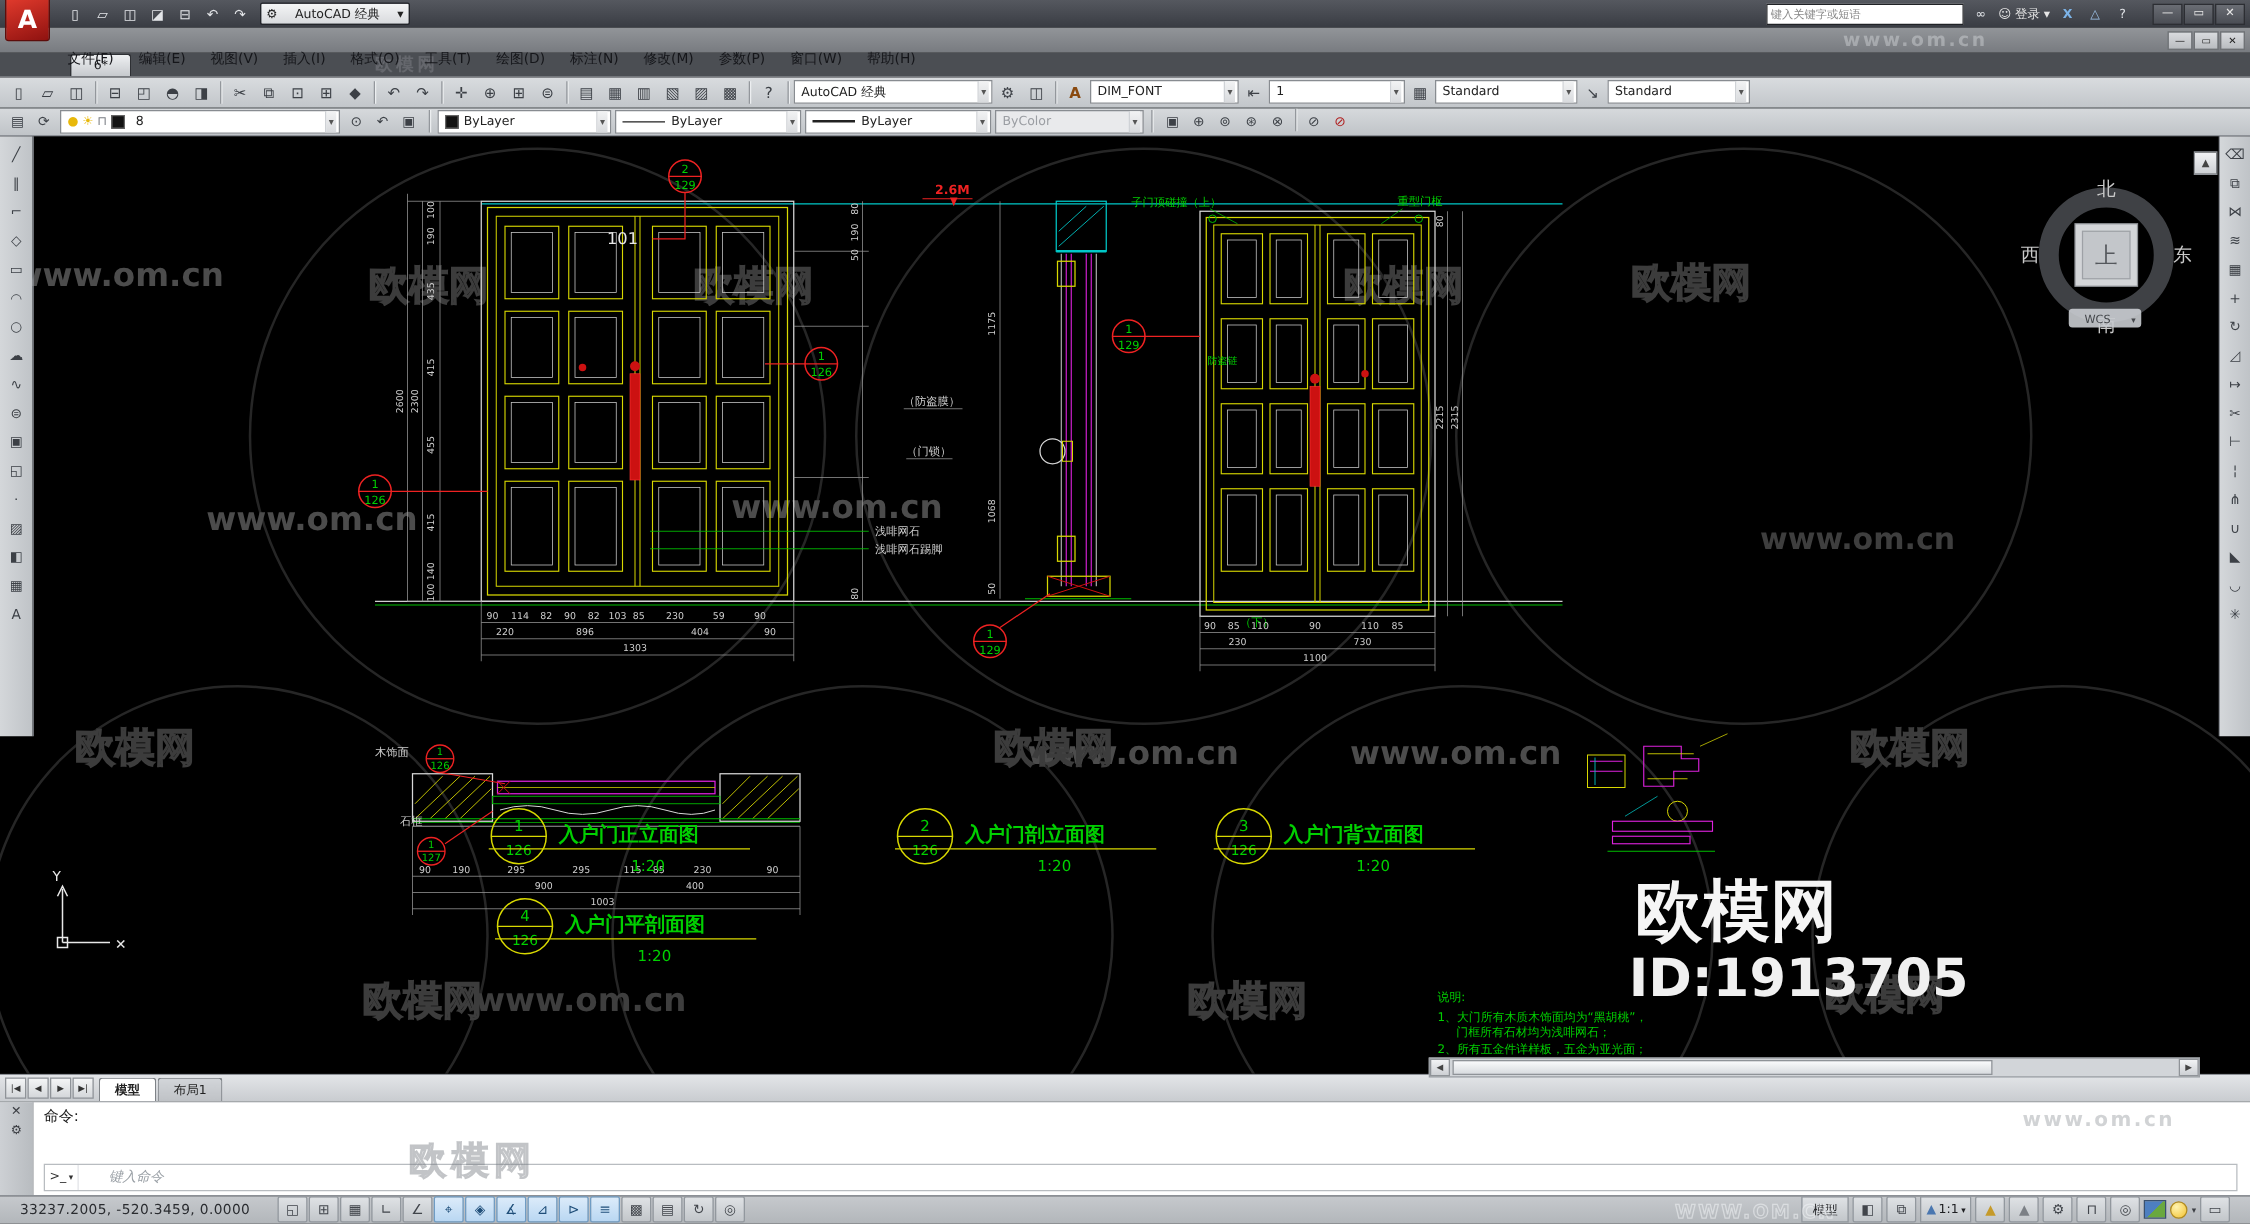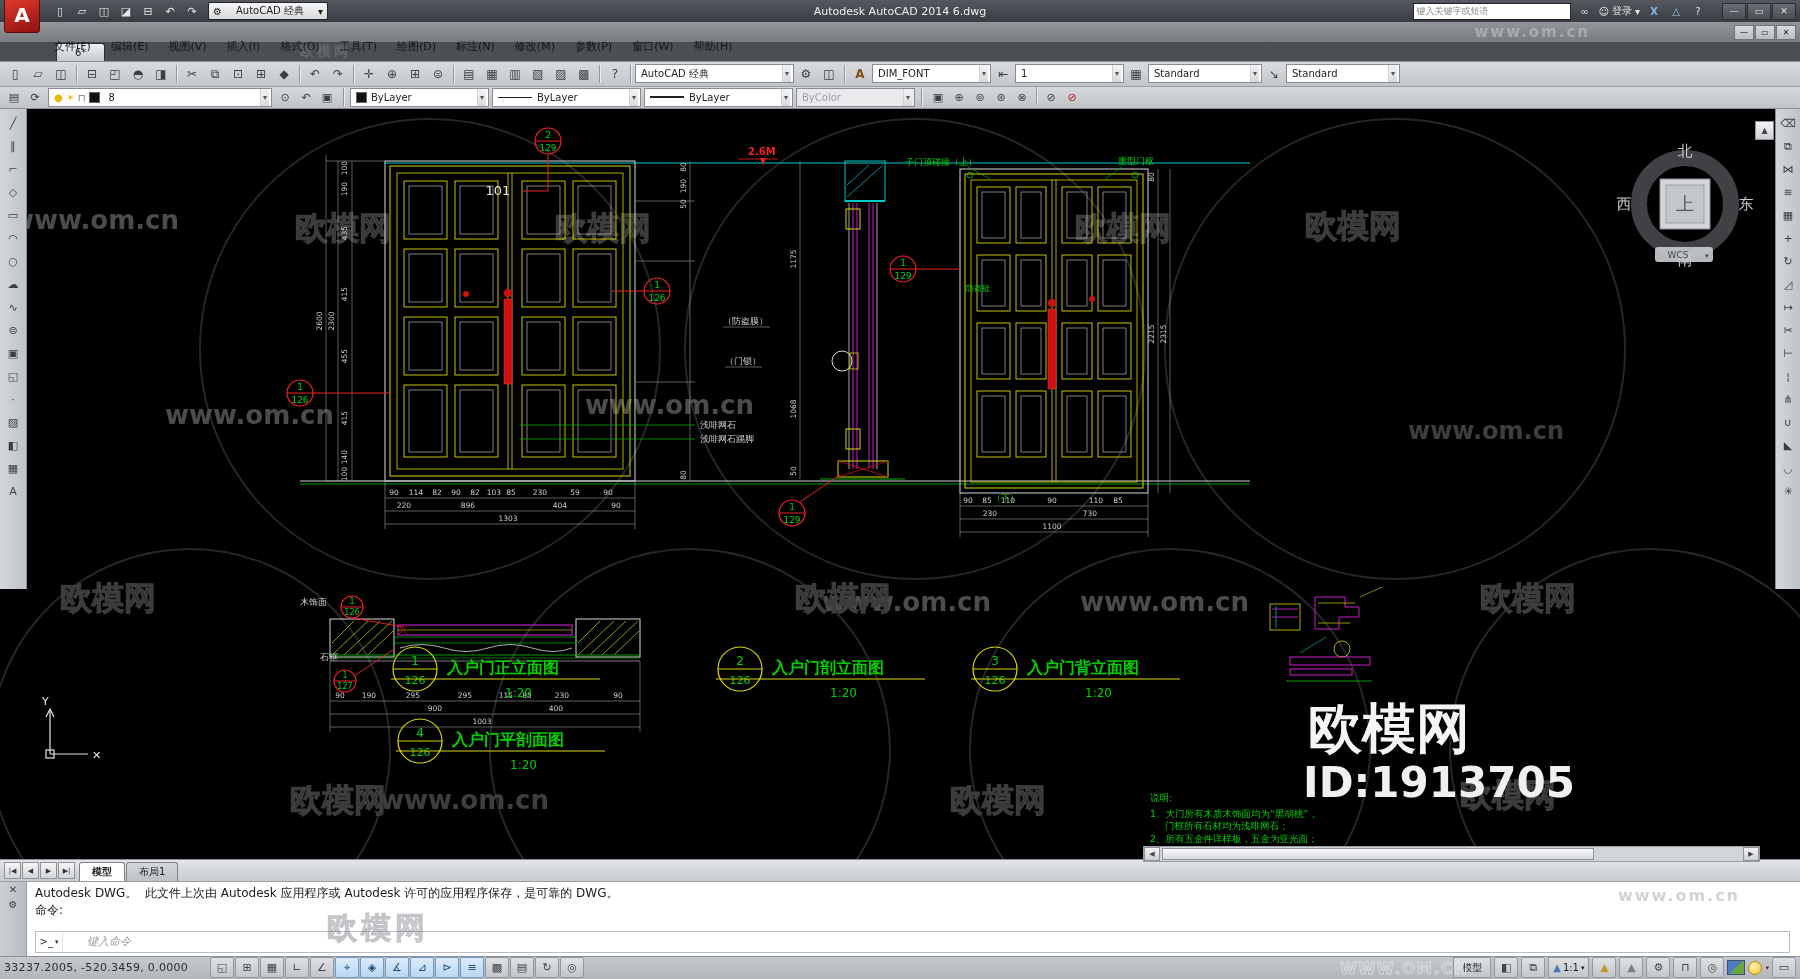--- a/index.html
+++ b/index.html
@@ -60,21 +60,21 @@
   .cmd{height:76px;background:#f0f1f2;display:flex;position:relative;border-top:1px solid #9a9ea3;}
   .cmdgut{width:26px;background:linear-gradient(90deg,#cdd0d4,#b8bcc0);border-right:1px solid #9a9ea3;display:flex;flex-direction:column;align-items:center;padding-top:2px;gap:4px;color:#3c3f44;font-size:10px;}
   .cmdbody{flex:1;background:#fff;position:relative;font-size:12px;color:#1a1a1a;padding:3px 8px;font-family:"DejaVu Sans","Liberation Sans",sans-serif;}
   .cmdline{line-height:17px;white-space:pre;}
   .cmdinput{position:absolute;left:8px;right:10px;bottom:3px;height:20px;border:1px solid #b8bcc0;display:flex;align-items:center;background:#fff;font-size:11px;}
   .prompt{width:26px;height:100%;display:flex;align-items:center;justify-content:center;gap:2px;color:#333;font-size:10px;border-right:1px solid #e2e4e7;}
   .ph{color:#9aa0a6;font-style:italic;margin-left:24px;font-size:11px;}
   .cmd .wm3{position:absolute;left:300px;top:26px;font-size:30px;font-weight:bold;color:transparent;-webkit-text-stroke:1px rgba(120,124,130,.45);letter-spacing:4px;pointer-events:none;}
   .cmd .wm4{position:absolute;right:60px;top:4px;font-size:16px;font-weight:bold;color:rgba(140,144,150,.4);letter-spacing:2px;pointer-events:none;}
   
-  .statusbar{height:23px;background:linear-gradient(#c6c9cd,#b2b6ba);border-top:1px solid #8c9096;display:flex;align-items:center;font-size:10px;color:#1d1e21;padding:0 4px;position:relative;}
+  .statusbar{height:23px;background:linear-gradient(#c6c9cd,#b2b6ba);border-top:1px solid #8c9096;display:flex;align-items:center;font-size:10px;color:#1d1e21;padding:0 16px;position:relative;}
   .coords{width:200px;font-size:11px;letter-spacing:.3px;color:#2a2c30;}
   .stgroup{display:flex;gap:1px;margin-left:6px;}
   .stgroup .icon{width:22px;height:19px;background:linear-gradient(#dfe2e5,#c2c6ca);border:1px solid #92989e;font-size:11px;color:#41454b;}
   .stgroup .icon.on{background:linear-gradient(#dcebfa,#b9d7f2);border-color:#6f9cc4;color:#1f4e79;}
   .stright{margin-left:auto;display:flex;align-items:center;gap:3px;}
   .stright .icon{width:22px;height:19px;background:linear-gradient(#dfe2e5,#c2c6ca);border:1px solid #92989e;font-size:11px;color:#41454b;}
   .modelbtn{height:19px;padding:0 8px;background:linear-gradient(#dfe2e5,#c2c6ca);border:1px solid #92989e;display:flex;align-items:center;}
   .ascale{display:flex;align-items:center;gap:2px;height:19px;padding:0 4px;background:linear-gradient(#dfe2e5,#c2c6ca);border:1px solid #92989e;}
   .bulb{width:12px;height:12px;border-radius:50%;background:radial-gradient(circle at 35% 30%,#fff3b0,#f2c230);border:1px solid #b08a1e;}
   .tray{width:16px;height:13px;background:linear-gradient(135deg,#4d7fc0 50%,#69a83f 50%);border:1px solid #39506e;}
@@ -94,21 +94,20 @@
         <span class="icon">◪</span>
         <span class="icon">⊟</span>
         <span class="icon">↶</span>
         <span class="icon">↷</span>
       </div>
     <div class="ws-combo">
       <span>⚙</span>
       <span>AutoCAD 经典</span>
       <span>▾</span>
     </div>
-    <div class="title-text">Autodesk AutoCAD 2014    6.dwg</div>
     <div class="tb-right">
       <div class="searchbox">键入关键字或短语</div>
       <span class="tbtn">∞</span>
       <div class="signin">
         <span>☺</span>
         <span>登录</span>
         <span>▾</span>
       </div>
       <span class="tbtn" style="color:#7db4e8;font-weight:bold;">X</span>
       <span class="tbtn" style="color:#9fc4ea;">△</span>
@@ -768,21 +767,20 @@
     <div class="mtab active">模型</div>
     <div class="mtab">布局1</div>
   </div>
 
   <div class="cmd">
     <div class="cmdgut">
       <span>✕</span>
       <span>⚙</span>
     </div>
     <div class="cmdbody">
-      <div class="cmdline">Autodesk DWG。  此文件上次由 Autodesk 应用程序或 Autodesk 许可的应用程序保存，是可靠的 DWG。</div>
       <div class="cmdline">命令:</div>
       <div class="cmdinput">
         <span class="prompt">
             <span>&gt;_</span>
             <span style="font-size:7px;">▾</span>
           </span>
         <span class="ph">键入命令</span>
       </div>
       <span class="wm3">欧模网</span>
       <span class="wm4">www.om.cn</span>

